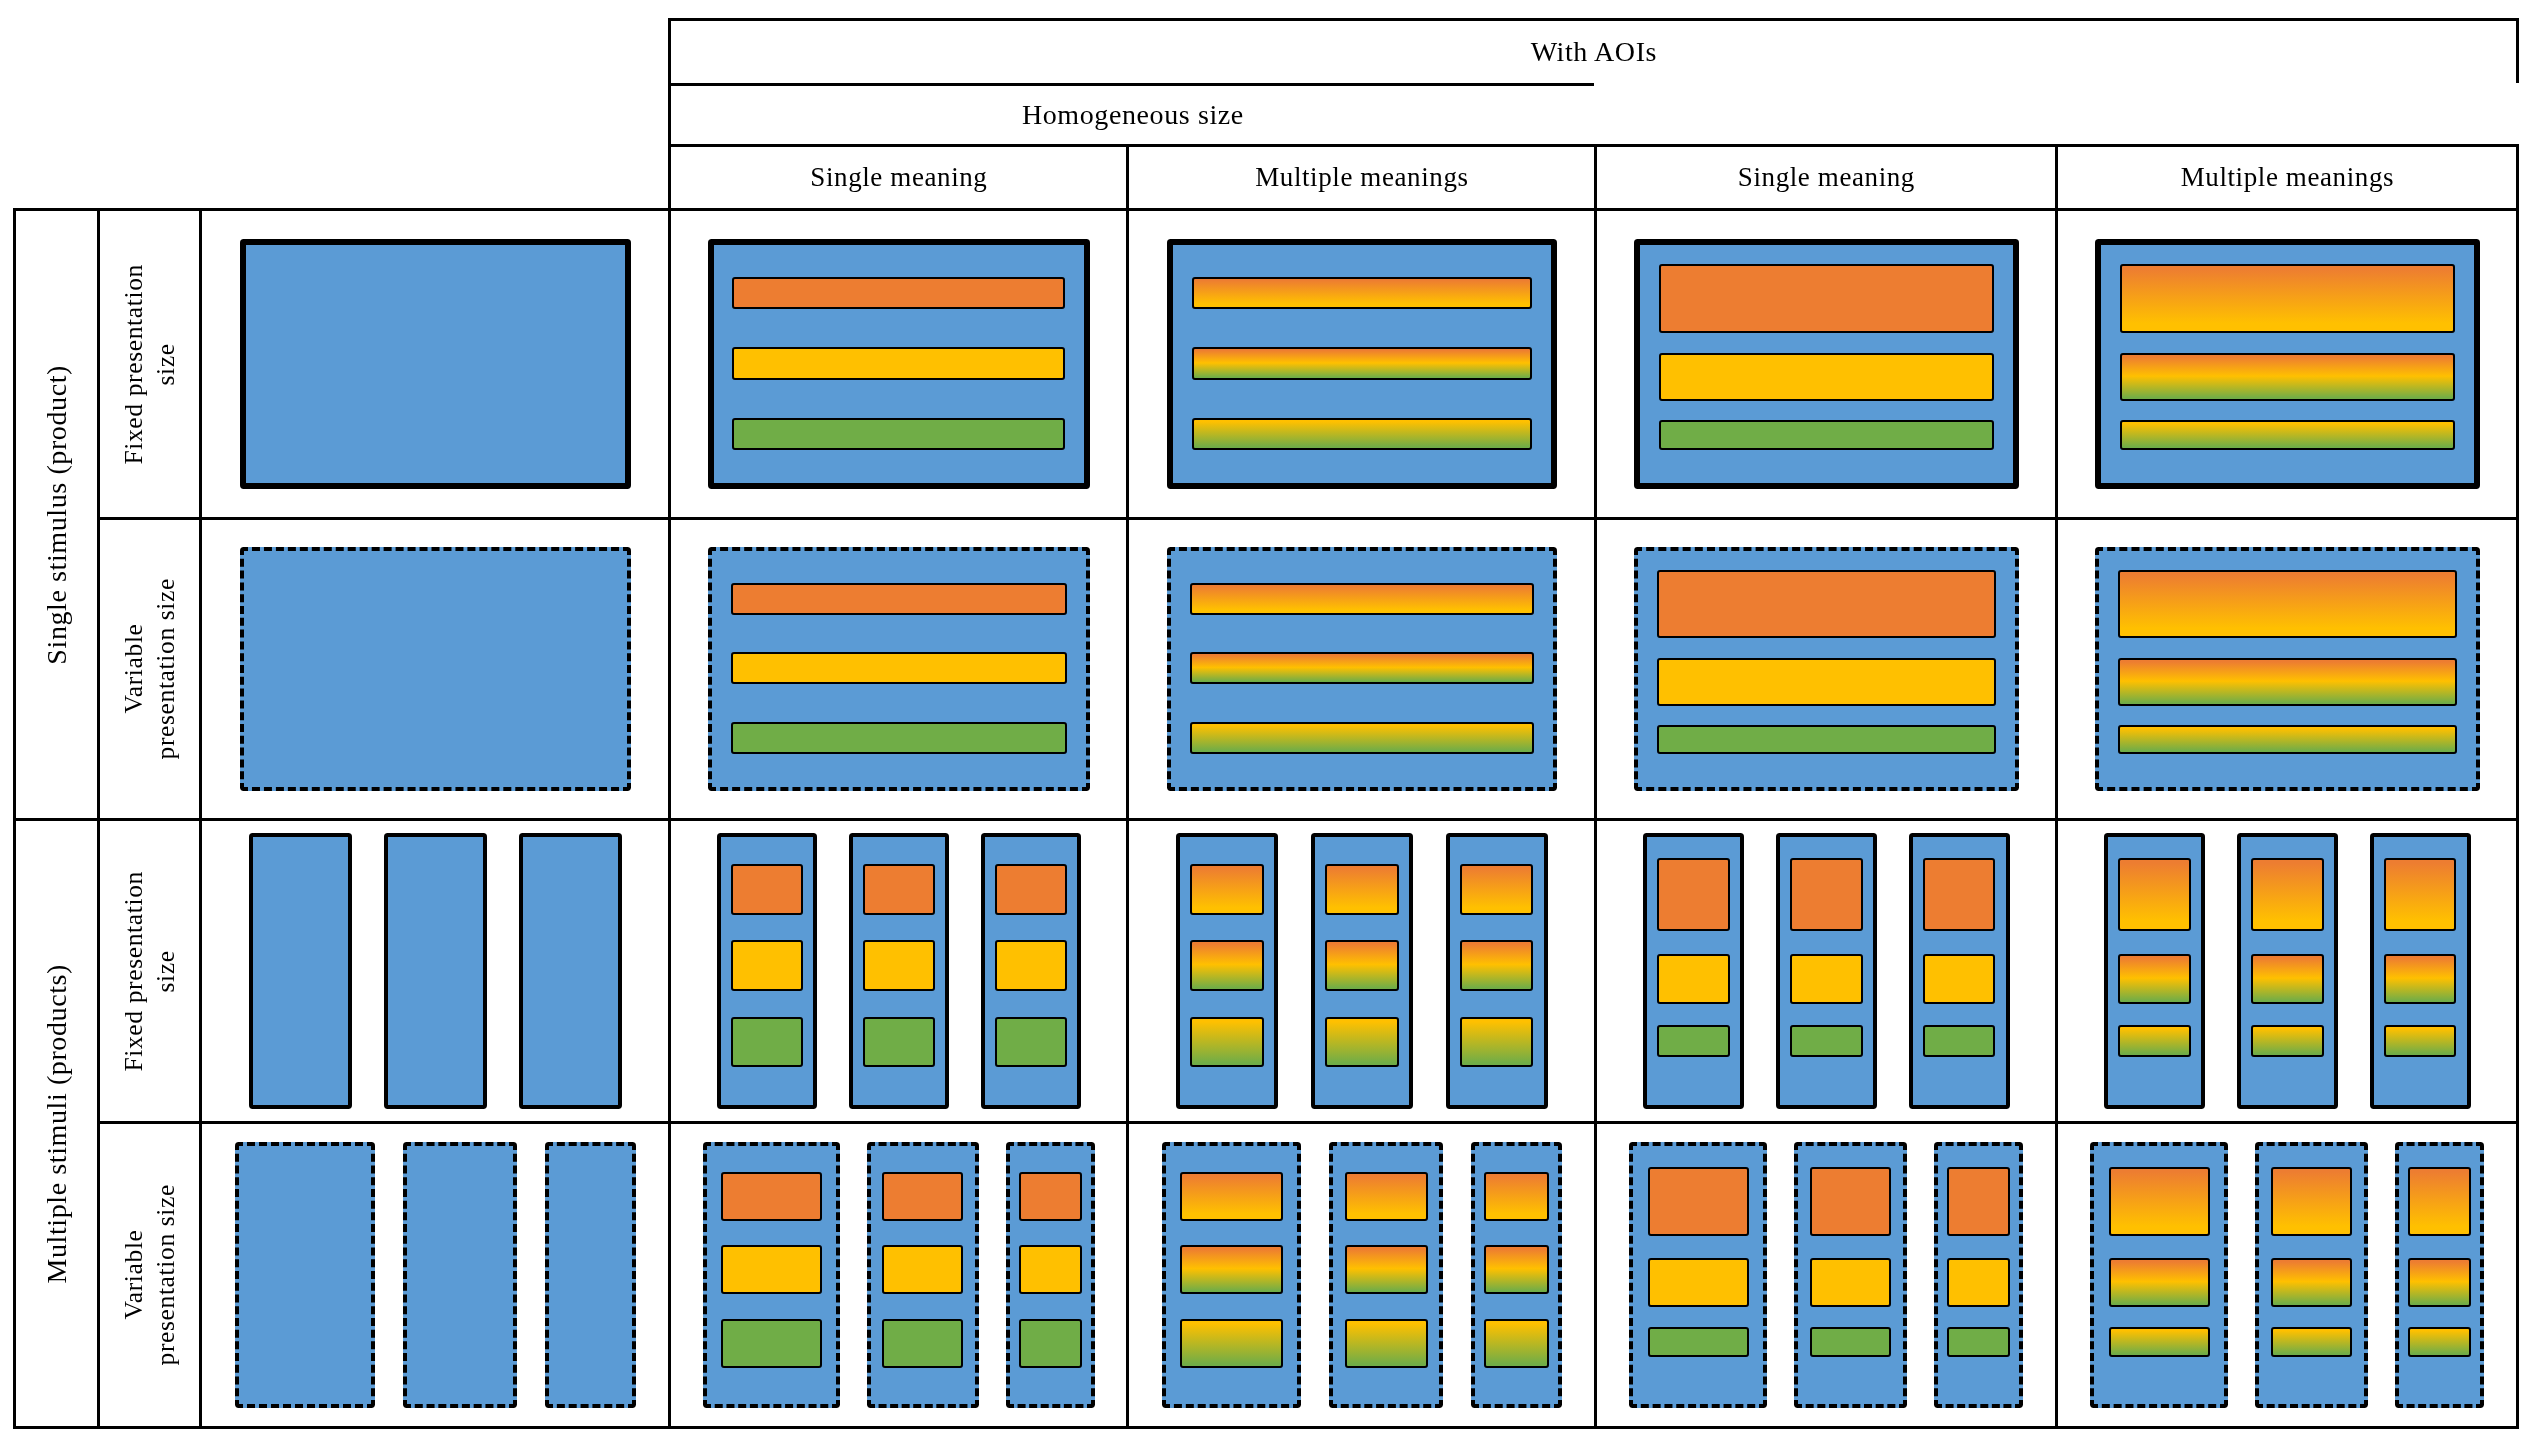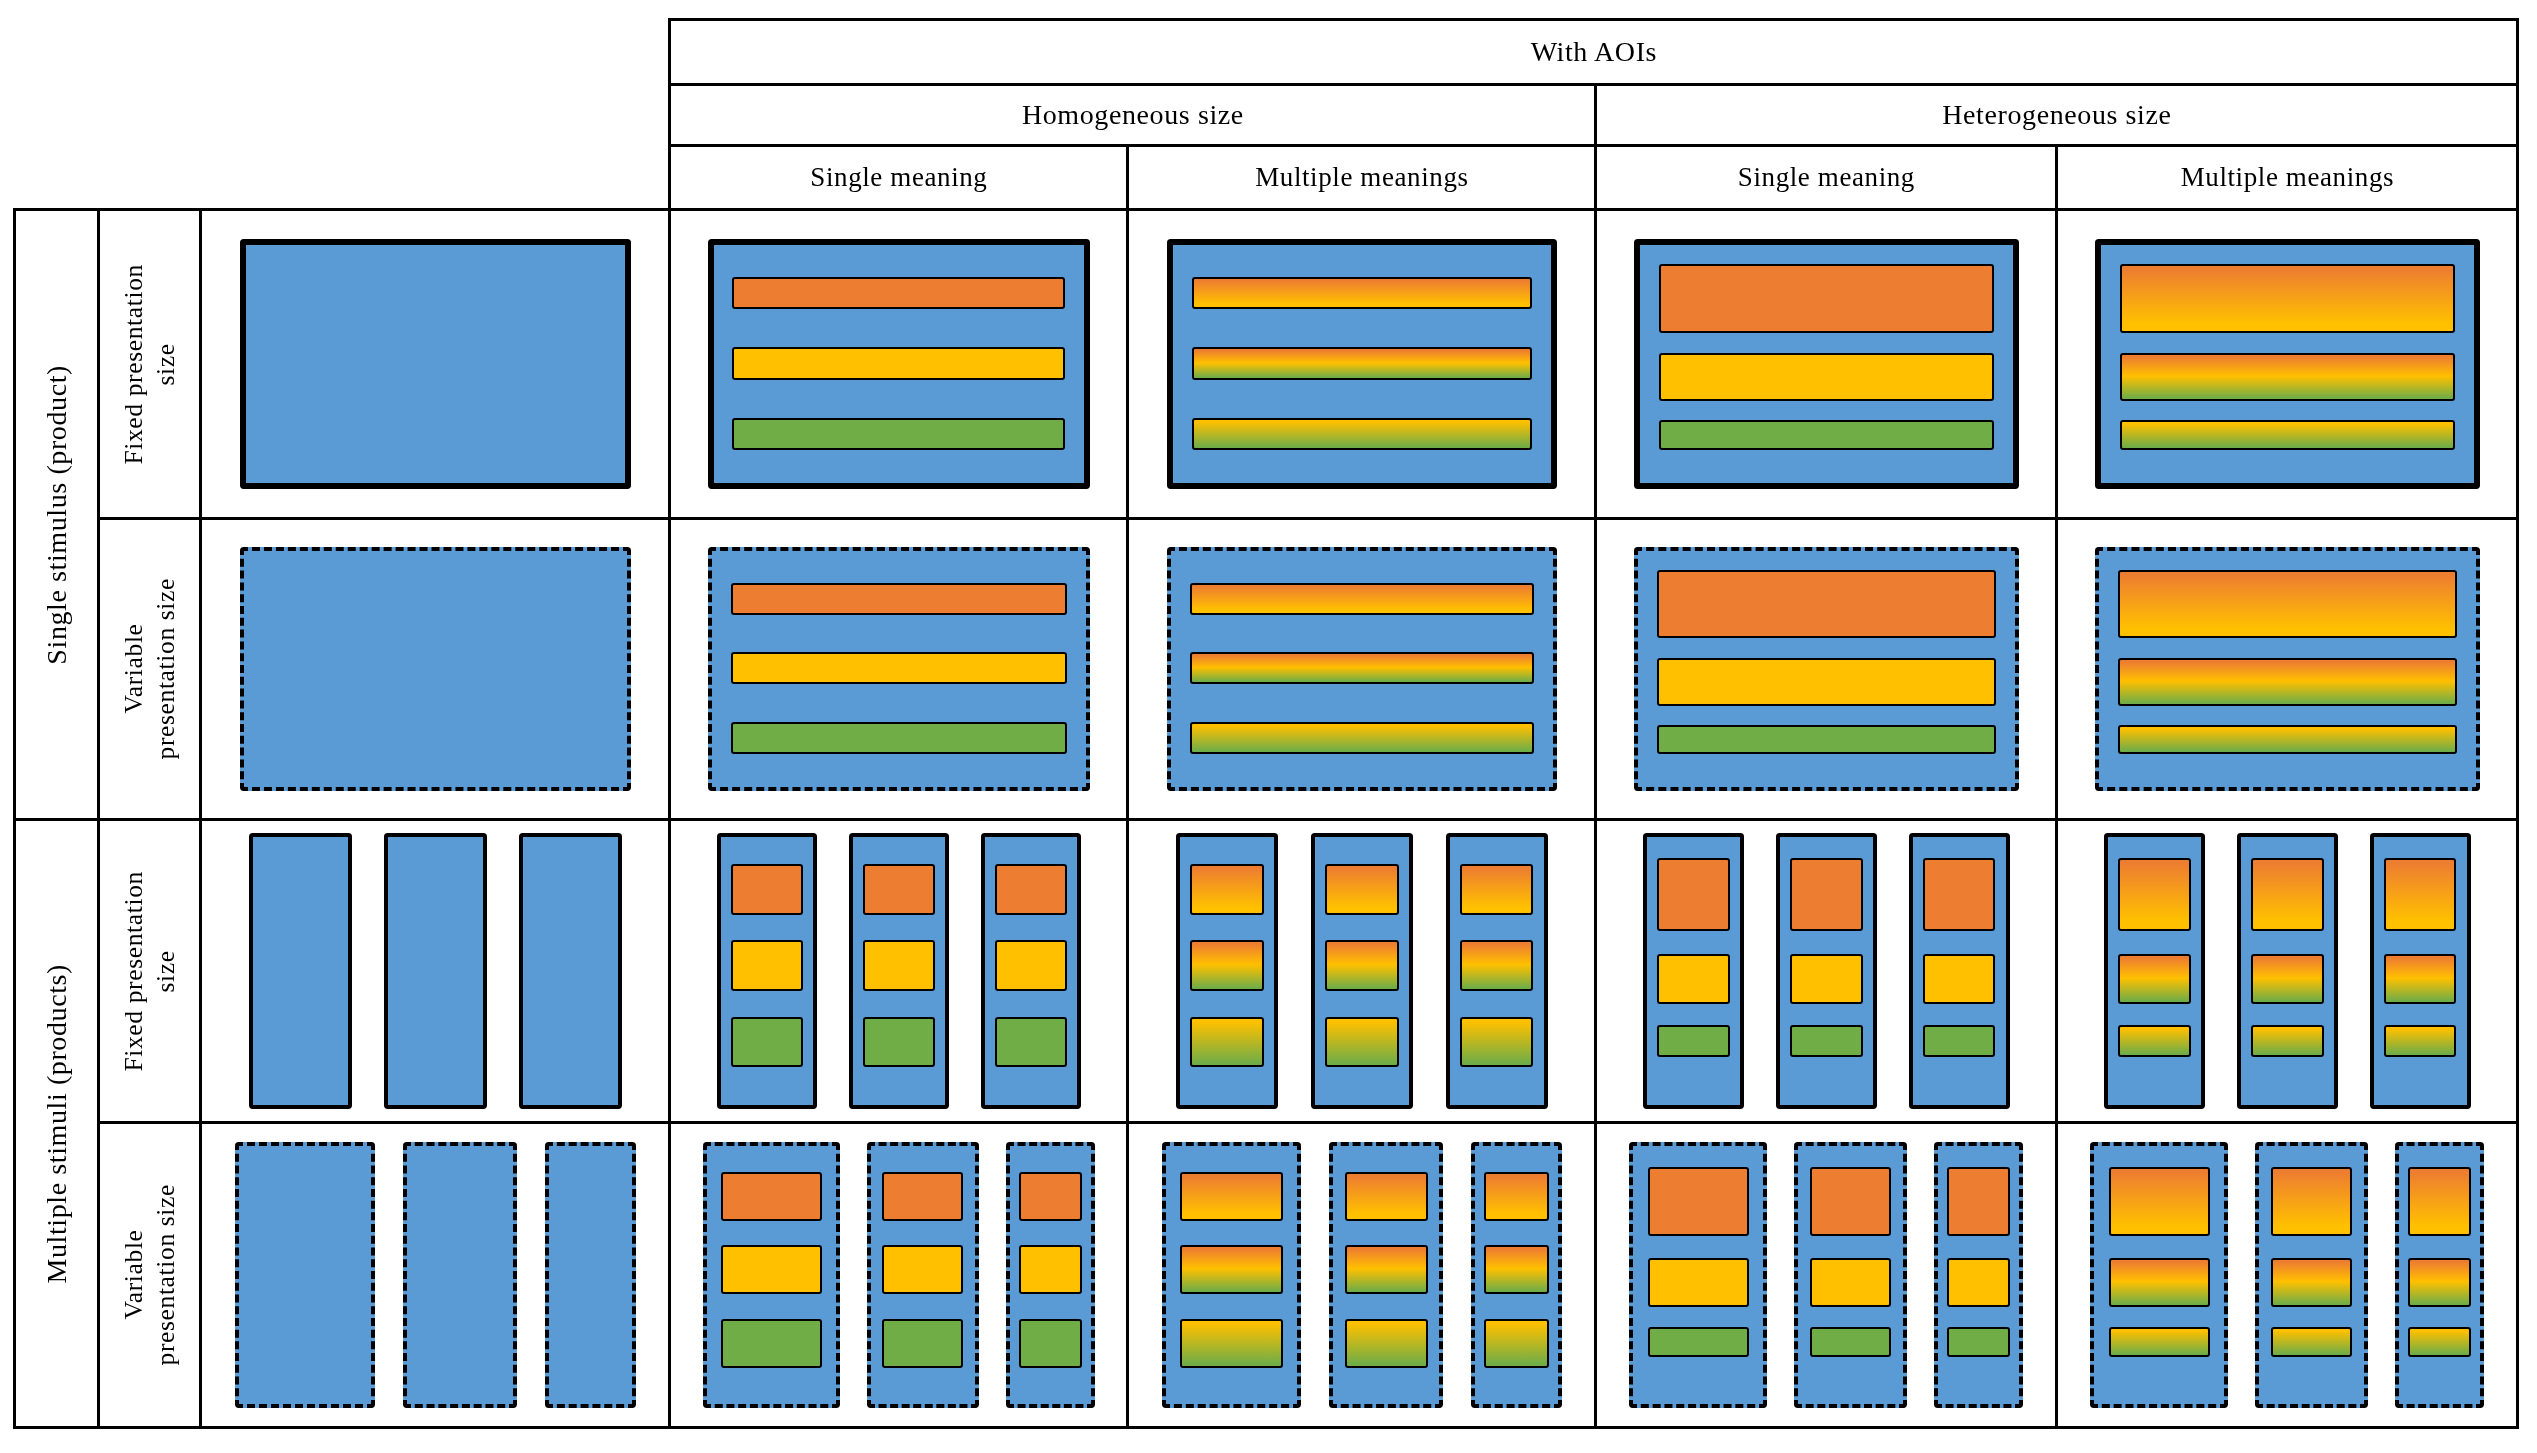--- a/index.html
+++ b/index.html
@@ -29,21 +29,20 @@
 </style>
 </head>
 <body>
 
 <div class="table">
 
   <div class="blank" style="grid-area:1/1/4/3"></div>
 
   <div class="c hd e-r" style="grid-area:1/4/2/8">With AOIs</div>
   <div class="c hd" style="grid-area:2/4/3/6">Homogeneous size</div>
-  <div class="c hd e-r" style="grid-area:2/6/3/8">Heterogeneous size</div>
   <div class="c hd meaning" style="grid-area:3/4/4/5">Single meaning</div>
   <div class="c hd meaning" style="grid-area:3/5/4/6">Multiple meanings</div>
   <div class="c hd meaning" style="grid-area:3/6/4/7">Single meaning</div>
   <div class="c hd meaning e-r" style="grid-area:3/7/4/8">Multiple meanings</div>
 
   <div class="c vwrap" style="grid-area:4/1/6/2">
     <div class="vtext">Single stimulus (product)</div>
   </div>
   <div class="c vwrap" style="grid-area:4/2/5/3">
     <div class="vtext sub">

